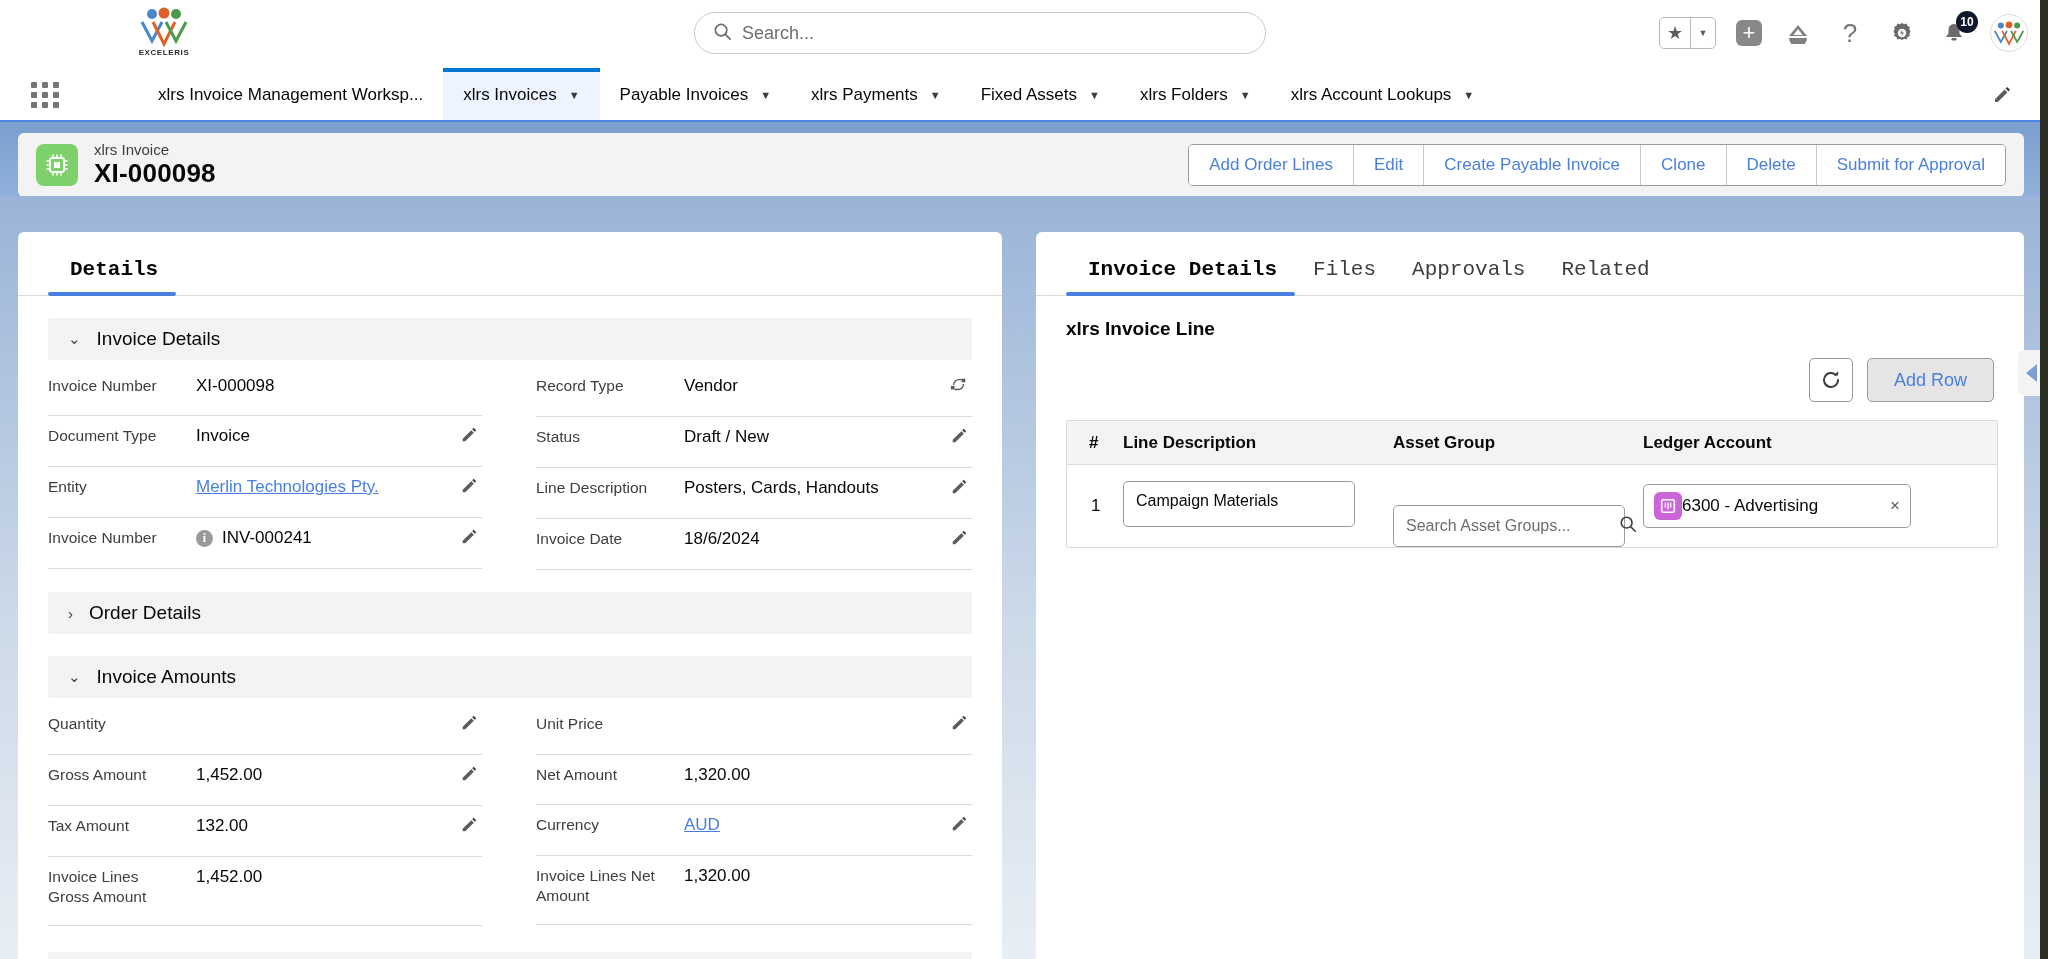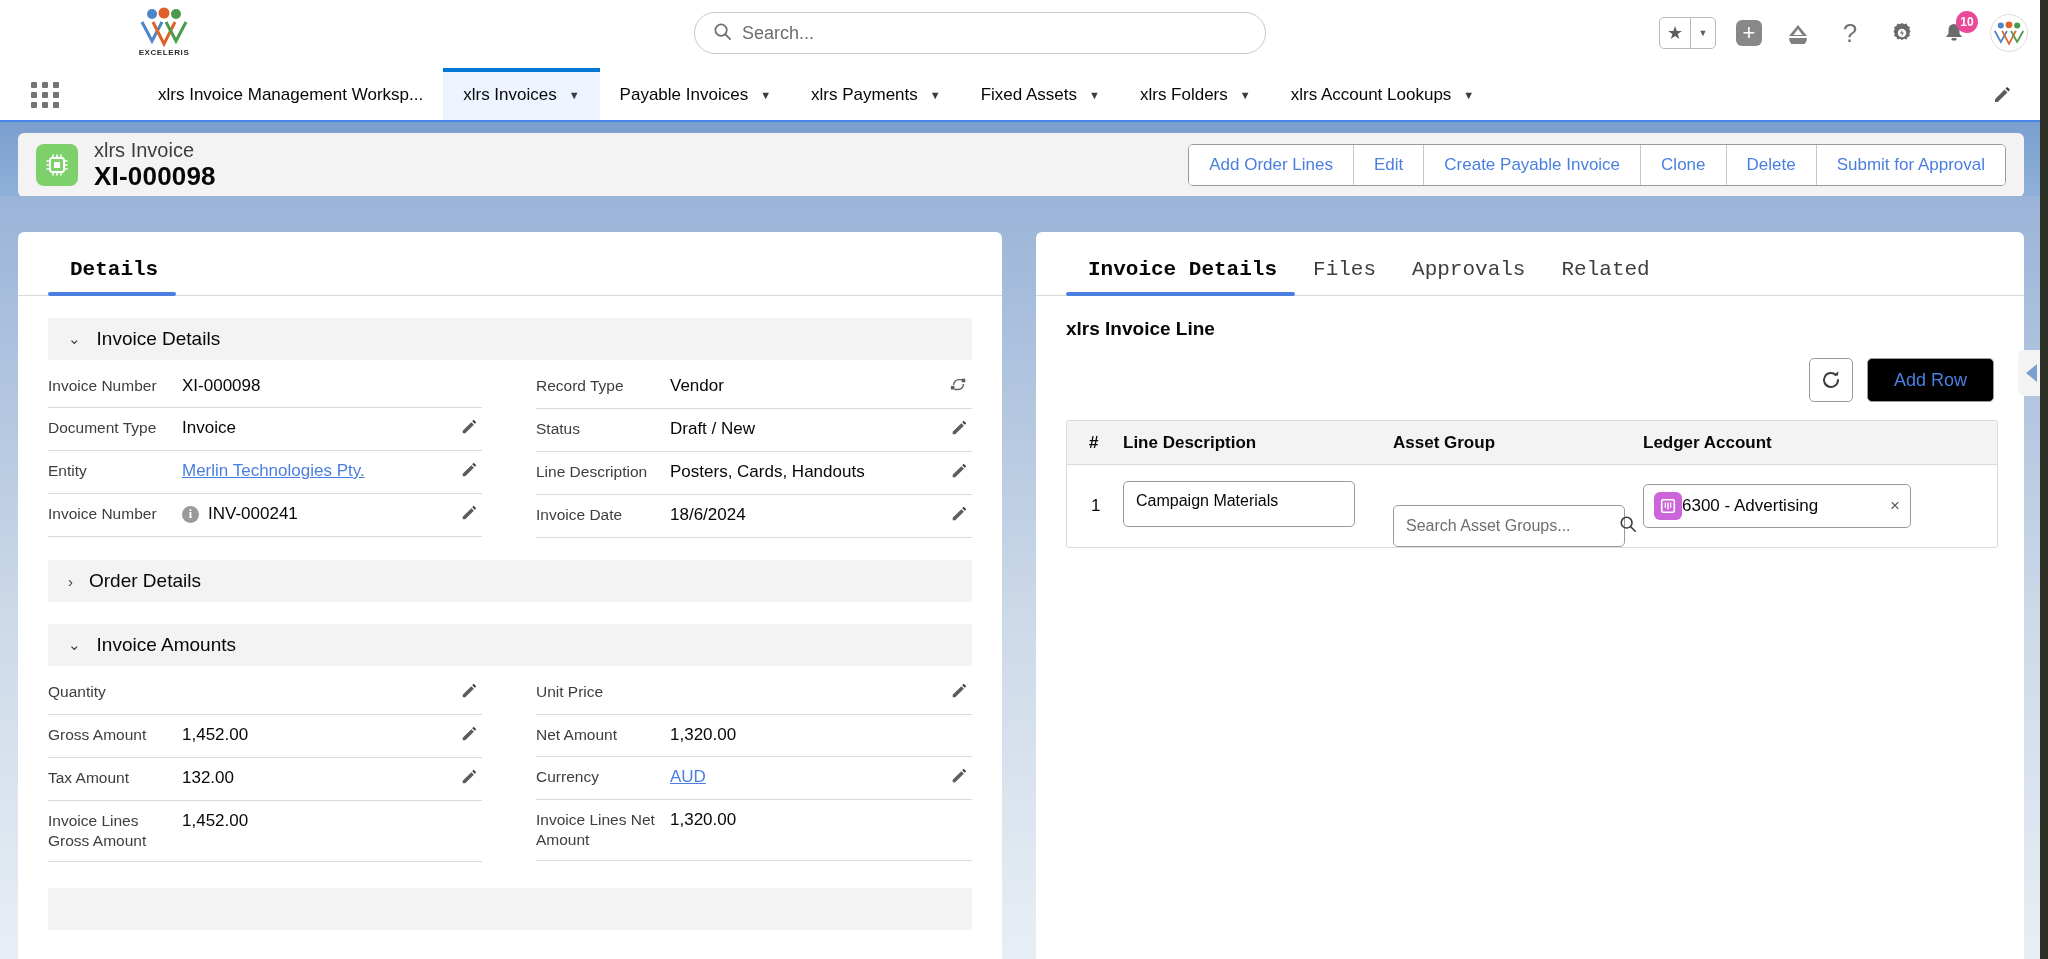--- a/index.html
+++ b/index.html
@@ -58,21 +58,21 @@
   .fav-caret { width: 24px; height: 30px; display: flex; align-items: center; justify-content: center;
     color: #5c5c5c; font-size: 9px; }
   .hicon { width: 32px; height: 32px; display: flex; align-items: center; justify-content: center;
     color: #747474; cursor: pointer; position: relative; }
   .hicon.plus {
     background: #888; border-radius: 6px; width: 26px; height: 26px; color: #fff; font-size: 22px;
     line-height: 1; font-weight: 300;
   }
   .badge {
     position: absolute; top: -6px; right: -8px;
-    background: #ec4899; color: #fff; font-size: 12px; font-weight: bold;
+    background: #0f172a; color: #fff; font-size: 12px; font-weight: bold;
     min-width: 22px; height: 22px; border-radius: 11px;
     display: flex; align-items: center; justify-content: center; padding: 0 4px;
   }
   .avatar {
     width: 38px; height: 38px; border-radius: 50%; overflow: hidden;
     border: 1px solid #ddd; background: #fff;
     display: flex; align-items: center; justify-content: center;
   }
 
   
@@ -115,21 +115,21 @@
   .record-card {
     position: absolute; top: 133px; left: 18px; width: 2006px; height: 64px;
     background: #f3f3f3; border-radius: 6px;
     display: flex; align-items: center; padding: 0 18px;
   }
   .rec-icon {
     width: 42px; height: 42px; border-radius: 8px; background: #7ed06a;
     display: flex; align-items: center; justify-content: center; flex: none;
   }
   .rec-titles { margin-left: 16px; line-height: 1.15; }
-  .rec-super { font-size: 20px; color: #3e3e3c; }
+  .rec-super { font-size: 15px; color: #3e3e3c; }
   .rec-title { font-size: 26px; font-weight: bold; color: #080707; letter-spacing: .2px; }
   .action-group {
     margin-left: auto; display: flex; align-items: stretch;
     border: 1px solid #9a9a9a; border-radius: 5px; overflow: hidden; background: #fff;
     height: 42px;
   }
   .action-btn {
     display: flex; align-items: center; padding: 0 20px;
     font-size: 17px; color: #4a7fe0; cursor: pointer; background: #fff;
     border-right: 1px solid #c9c9c9; white-space: nowrap;
@@ -174,22 +174,22 @@
     font-size: 19px; color: #080707; cursor: pointer; border-radius: 2px;
   }
   .sec-head .tw { color: #3c3c3c; font-size: 15px; display: inline-block; }
   .sec-head .tw.closed { }
   .field-grid {
     display: flex; padding: 0 30px; margin-top: 6px;
   }
   .field-col { width: 50%; padding-right: 28px; }
   .field-col + .field-col { padding-left: 26px; padding-right: 0; }
   .field-row {
-    display: flex; align-items: flex-start; gap: 10px;
-    border-bottom: 1px solid #dddbda; padding: 8px 0 10px 0; min-height: 40px;
+    display: flex; align-items: flex-start; gap: 24px;
+    border-bottom: 1px solid #dddbda; padding: 8px 0 18px 0; min-height: 40px;
   }
   .f-label {
     width: 124px; flex: none; font-size: 15.5px; color: #3e3e3c; line-height: 1.28;
     padding-top: 2px;
   }
   .f-value {
     flex: 1; font-size: 17px; color: #080707; line-height: 1.3; padding-top: 1px;
     word-break: break-word; display: flex; align-items: flex-start; gap: 9px;
   }
   .f-value a { color: #4a7fe0; text-decoration: underline; }
@@ -208,21 +208,21 @@
     display: flex; justify-content: flex-end; align-items: center; gap: 14px;
     padding: 18px 30px 0 30px;
   }
   .icon-btn {
     width: 44px; height: 44px; border: 1px solid #9a9a9a; border-radius: 5px;
     background: #fff; display: flex; align-items: center; justify-content: center;
     color: #3e3e3c; cursor: pointer;
   }
   .addrow-btn {
     height: 44px; padding: 0 26px; border: 1px solid #9a9a9a; border-radius: 5px;
-    background: #000000; color: #4a7fe0; font-size: 18px; cursor: pointer;
+    background: #e5e5e5; color: #4a7fe0; font-size: 18px; cursor: pointer;
     display: flex; align-items: center;
   }
   .line-table {
     margin: 18px 26px 0 30px; border: 1px solid #dddbda; border-radius: 2px;
     overflow: hidden; background: #fff;
   }
   .lt-head {
     display: flex; background: #f3f3f3; border-bottom: 1px solid #dddbda;
     height: 44px; align-items: center;
     font-size: 17px; font-weight: bold; color: #080707;

